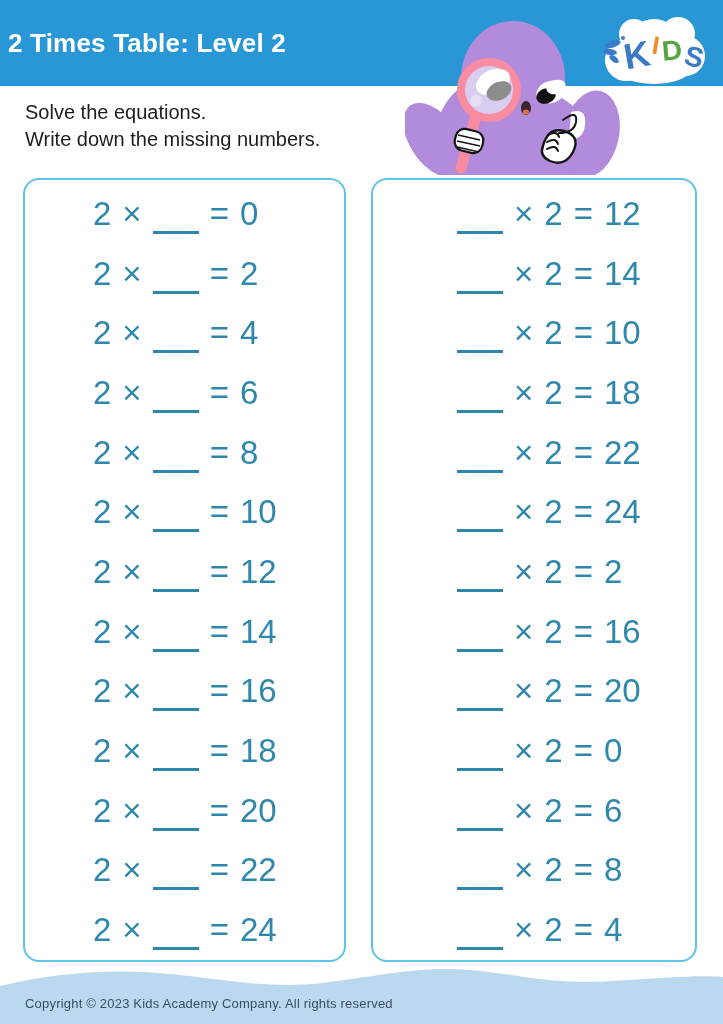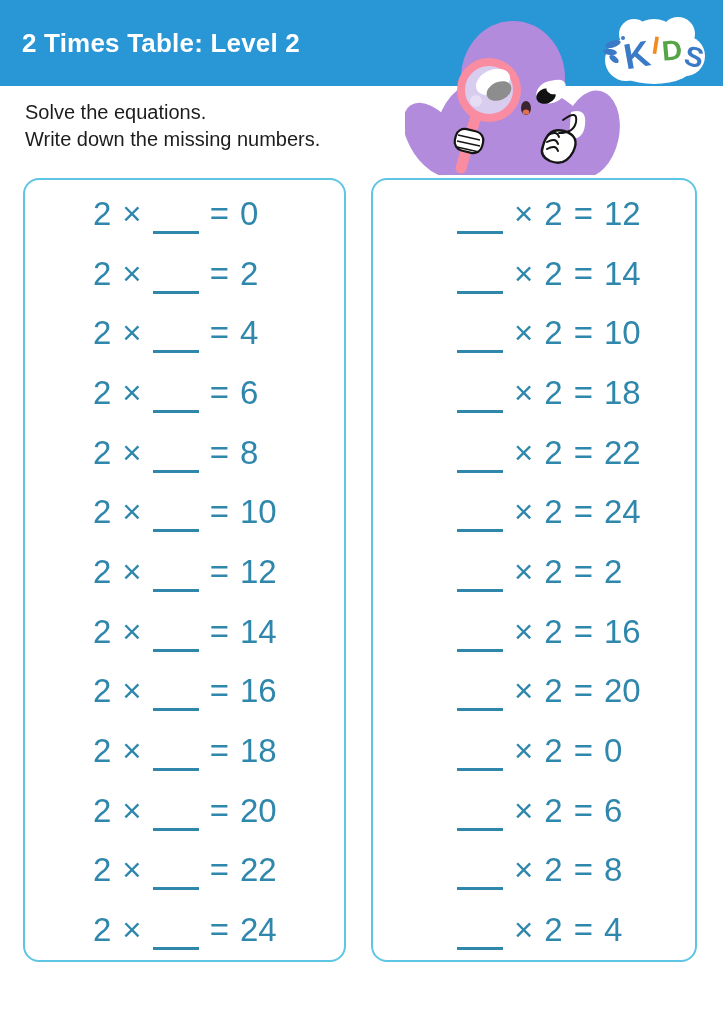--- a/index.html
+++ b/index.html
@@ -9,21 +9,21 @@
     position:relative; width:723px; height:1024px;
     background:#ffffff; overflow:hidden; margin:0 auto;
   }
 
   
   .header {
     position:absolute; left:0; top:0; width:723px; height:86px;
     background:#2997d6;
   }
   .page-title {
-    position:absolute; left:22px; top:28px;
+    position:absolute; left:8px; top:28px;
     color:#ffffff; font-size:26px; font-weight:bold; letter-spacing:.2px;
   }
 
   
   .logo { position:absolute; left:596px; top:8px; width:120px; height:84px; }
 
   
   .mascot { position:absolute; left:405px; top:16px; width:220px; height:159px; }
 
   
@@ -330,14 +330,21 @@
       </div>
       <div class="eq-row">
         <span class="blank"></span>
         <span class="tok">×</span>
         <span class="tok">2</span>
         <span class="tok">=</span>
         <span class="tok">4</span>
       </div>
     </section>
 
+  <div class="footer">
+    <svg width="723" height="62" viewBox="0 0 723 62">
+      <path d="M0,24 C55,11 110,6 170,12 C230,18 268,27 322,21 C380,14 420,4 470,8
+               C520,12 548,23 612,19 C662,16 698,13 723,15 L723,62 L0,62 Z" fill="#bad9ee"></path>
+    </svg>
+    <div class="copyright">Copyright © 2023 Kids Academy Company. All rights reserved</div>
+  </div>
 
 </div>
 
 </body></html>

